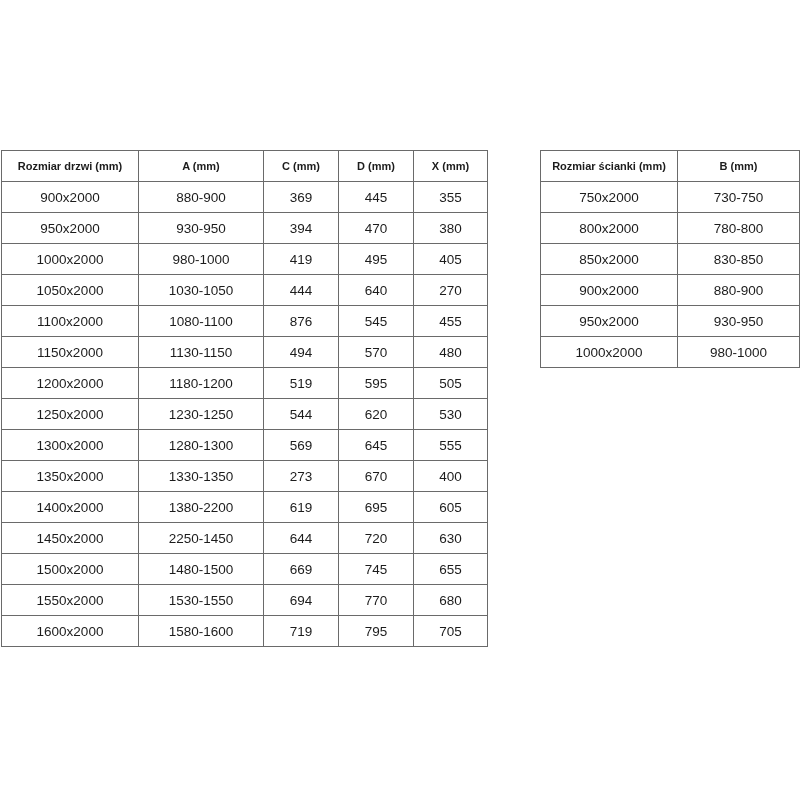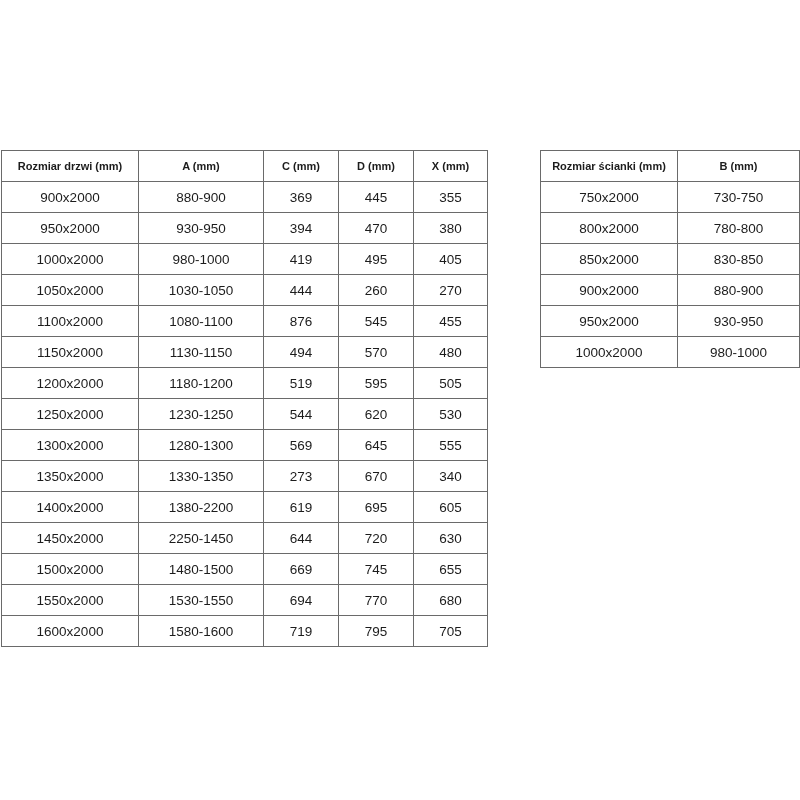--- a/index.html
+++ b/index.html
@@ -90,21 +90,21 @@
           <td>1000x2000</td>
           <td>980-1000</td>
           <td>419</td>
           <td>495</td>
           <td>405</td>
         </tr>
         <tr>
           <td>1050x2000</td>
           <td>1030-1050</td>
           <td>444</td>
-          <td>260</td>
+          <td>640</td>
           <td>270</td>
         </tr>
         <tr>
           <td>1100x2000</td>
           <td>1080-1100</td>
           <td>876</td>
           <td>545</td>
           <td>455</td>
         </tr>
         <tr>
@@ -133,21 +133,21 @@
           <td>1280-1300</td>
           <td>569</td>
           <td>645</td>
           <td>555</td>
         </tr>
         <tr>
           <td>1350x2000</td>
           <td>1330-1350</td>
           <td>273</td>
           <td>670</td>
-          <td>340</td>
+          <td>400</td>
         </tr>
         <tr>
           <td>1400x2000</td>
           <td>1380-2200</td>
           <td>619</td>
           <td>695</td>
           <td>605</td>
         </tr>
         <tr>
           <td>1450x2000</td>

